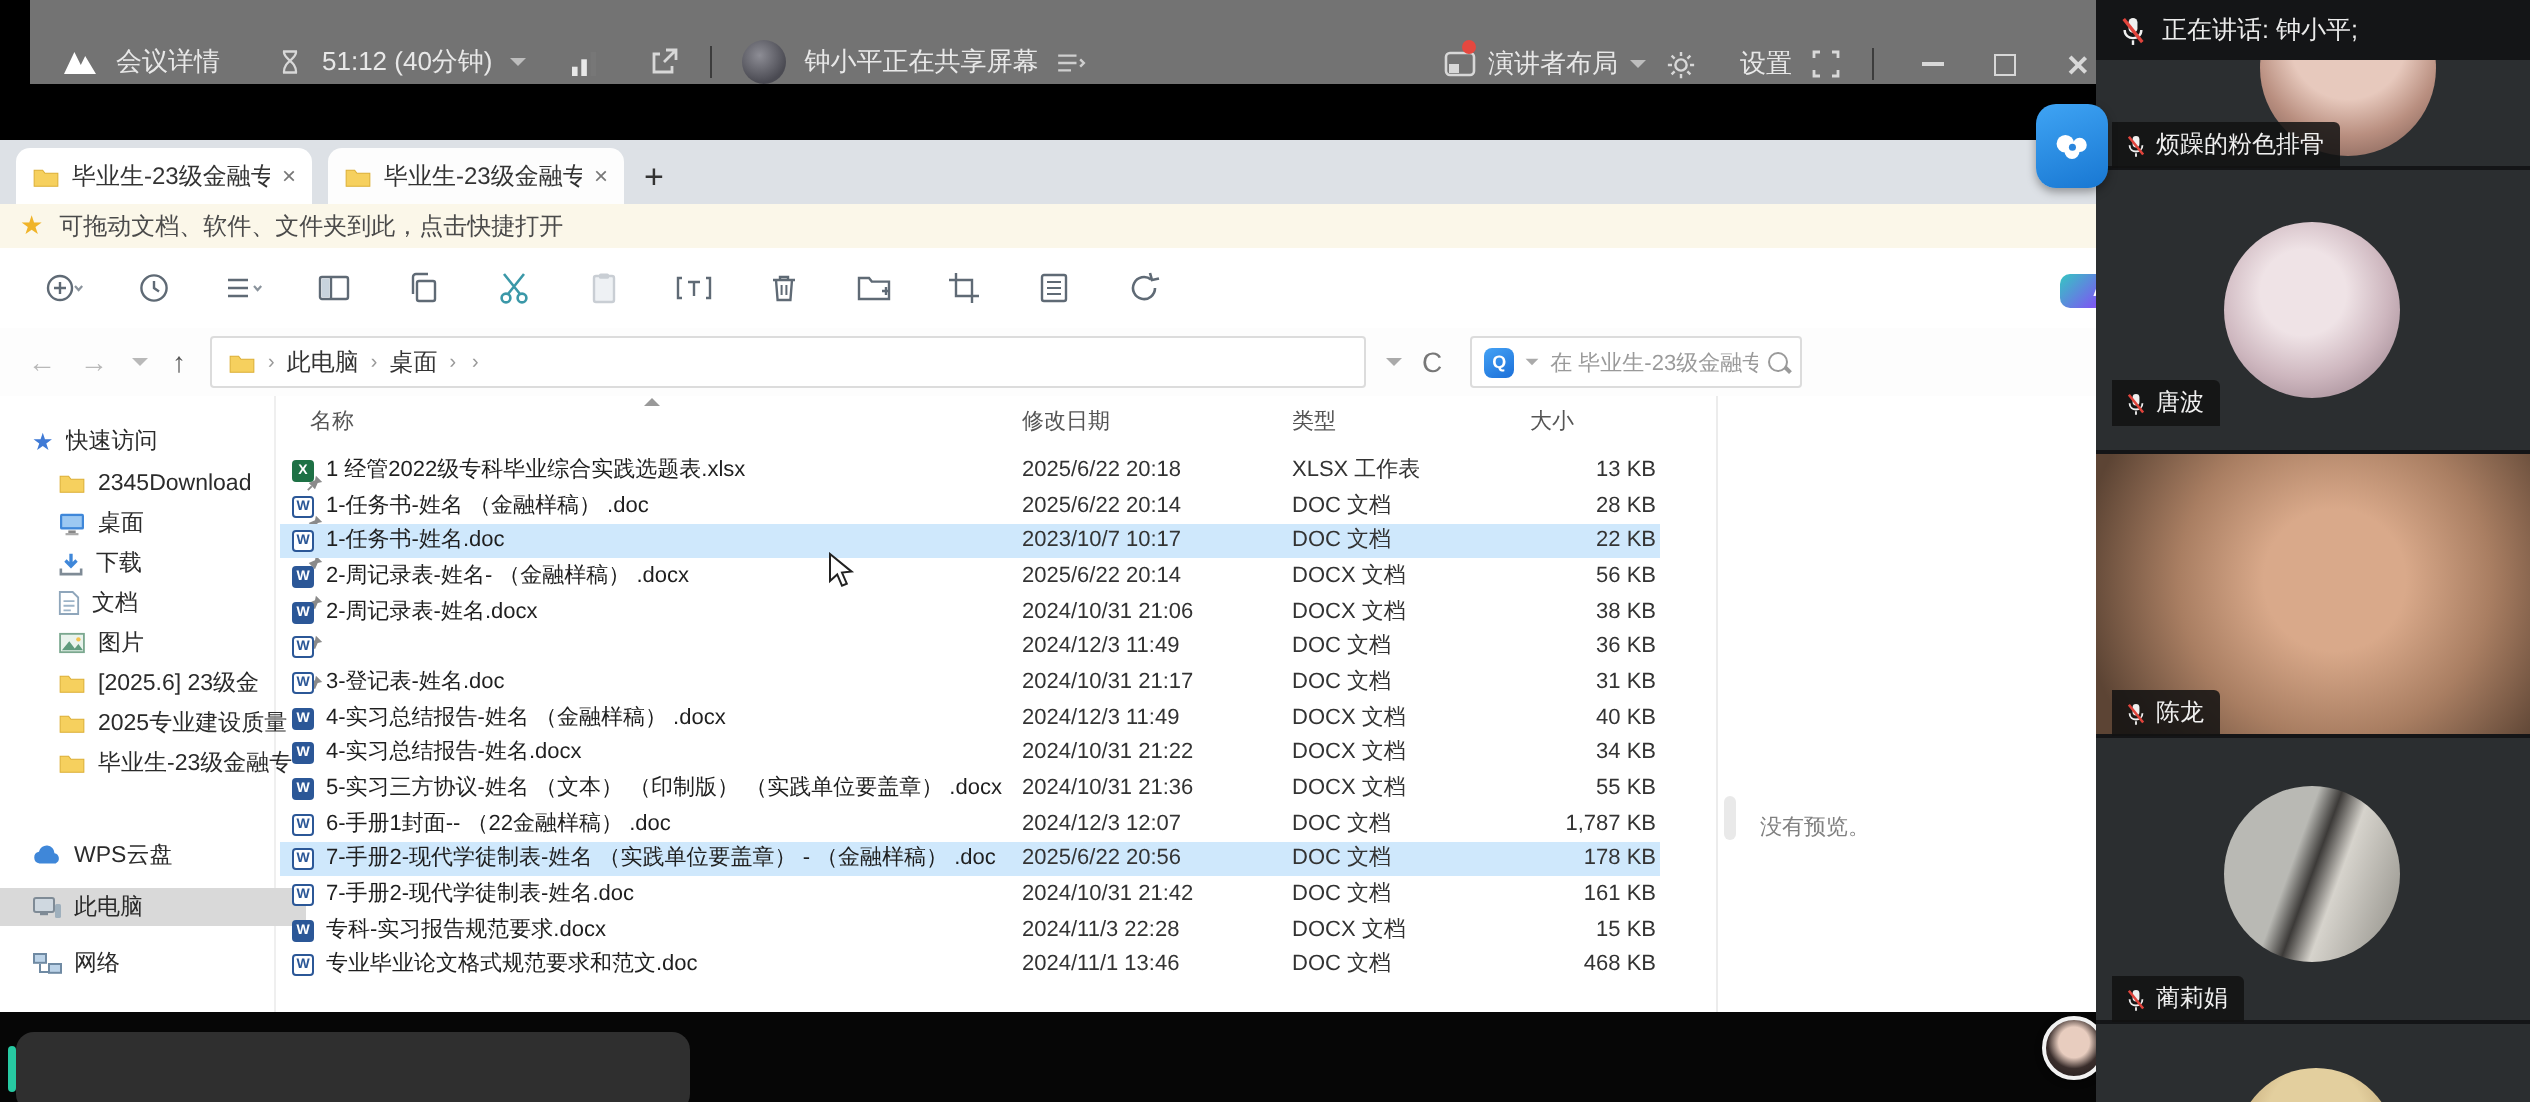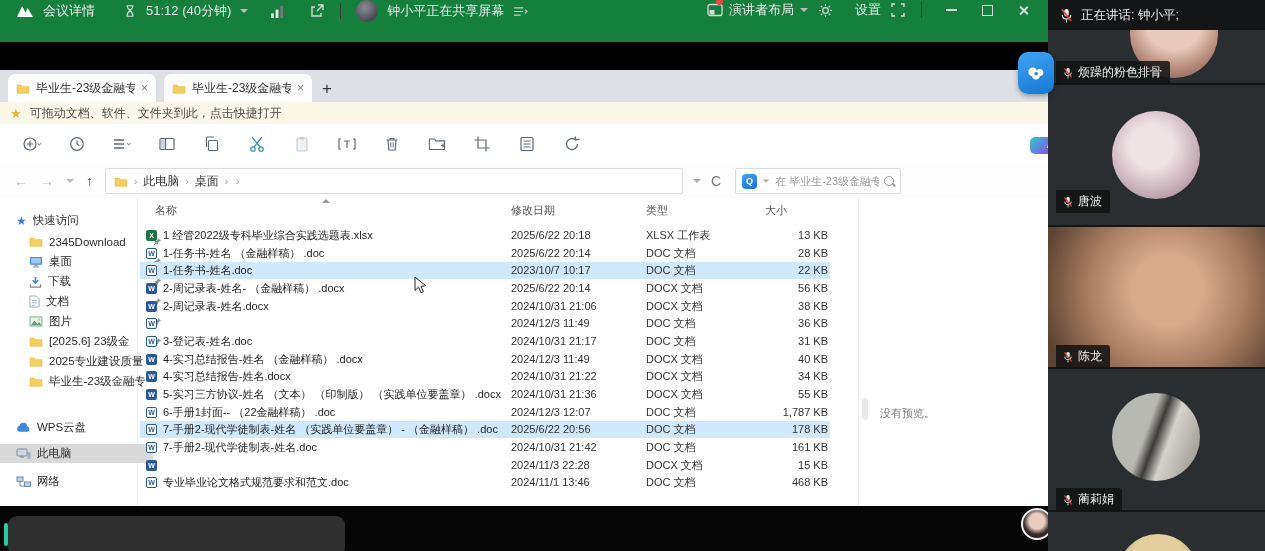--- a/index.html
+++ b/index.html
@@ -3,22 +3,22 @@
 <meta charset="utf-8">
 <style>
   html,body{margin:0;padding:0;background:#000;}
   .stage{position:relative;width:1265px;height:551px;overflow:hidden;
          font-family:"Liberation Sans","DejaVu Sans",sans-serif;
          -webkit-font-smoothing:antialiased;}
   .abs{position:absolute;}
   svg.ic{display:block;}
 
   
-  .meetbar{left:0;top:0;width:1048px;height:42px;background:#15803d;display:flex;
-           align-items:flex-start;color:#e8e8e8;font-size:13px;}
+  .meetbar{left:15px;top:0;width:1048px;height:42px;background:#737373;display:flex;
+           align-items:flex-end;color:#e8e8e8;font-size:13px;}
   .mb-group{display:flex;align-items:center;gap:9px;}
   .mb-left{padding-left:16px;}
   .mb-right{margin-left:auto;padding-right:12px;gap:10px;}
   .mb-sep{width:1px;height:16px;background:#3c3c3c;margin:0 6px;}
   .mb-avatar{width:22px;height:22px;border-radius:50%;
              background:radial-gradient(circle at 40% 35%,#8d8d95,#4a4a52 70%);}
   .caret{width:0;height:0;border-left:4px solid transparent;border-right:4px solid transparent;
          border-top:4px solid #bdbdbd;display:inline-block;}
   .reddot{position:absolute;width:7px;height:7px;border-radius:50%;background:#e5483f;}
   .wbtn{width:26px;height:20px;display:flex;align-items:center;justify-content:center;position:relative;}
@@ -650,20 +650,21 @@
   </div>
   <div class="fr" style="top:439px">
     <span class="fic d"></span>
     <span class="fnm">7-手册2-现代学徒制表-姓名.doc</span>
       <span class="fdt">2024/10/31 21:42</span>
     <span class="fty">DOC 文档</span>
       <span class="fsz">161 KB</span>
   </div>
   <div class="fr" style="top:457px">
     <span class="fic dx"></span>
+    <span class="fnm">专科-实习报告规范要求.docx</span>
       <span class="fdt">2024/11/3 22:28</span>
     <span class="fty">DOCX 文档</span>
       <span class="fsz">15 KB</span>
   </div>
   <div class="fr" style="top:474px">
     <span class="fic d"></span>
     <span class="fnm">专业毕业论文格式规范要求和范文.doc</span>
       <span class="fdt">2024/11/1 13:46</span>
     <span class="fty">DOC 文档</span>
       <span class="fsz">468 KB</span>

